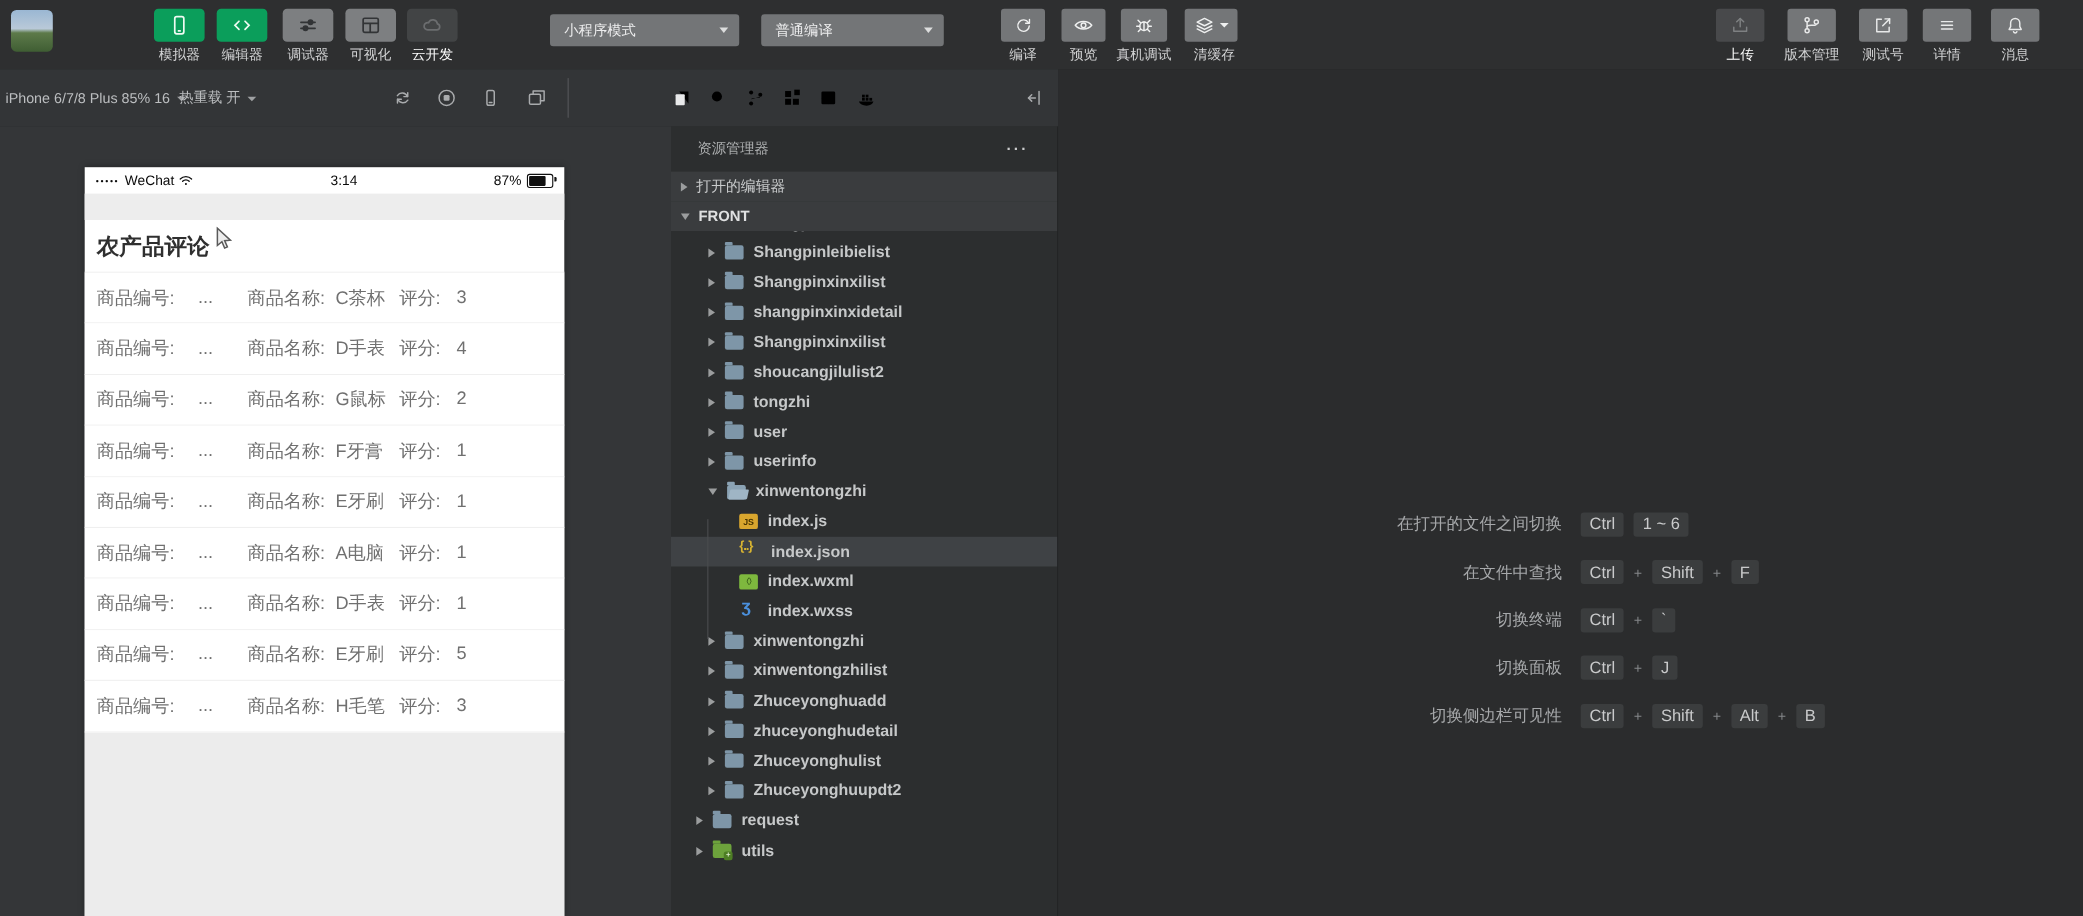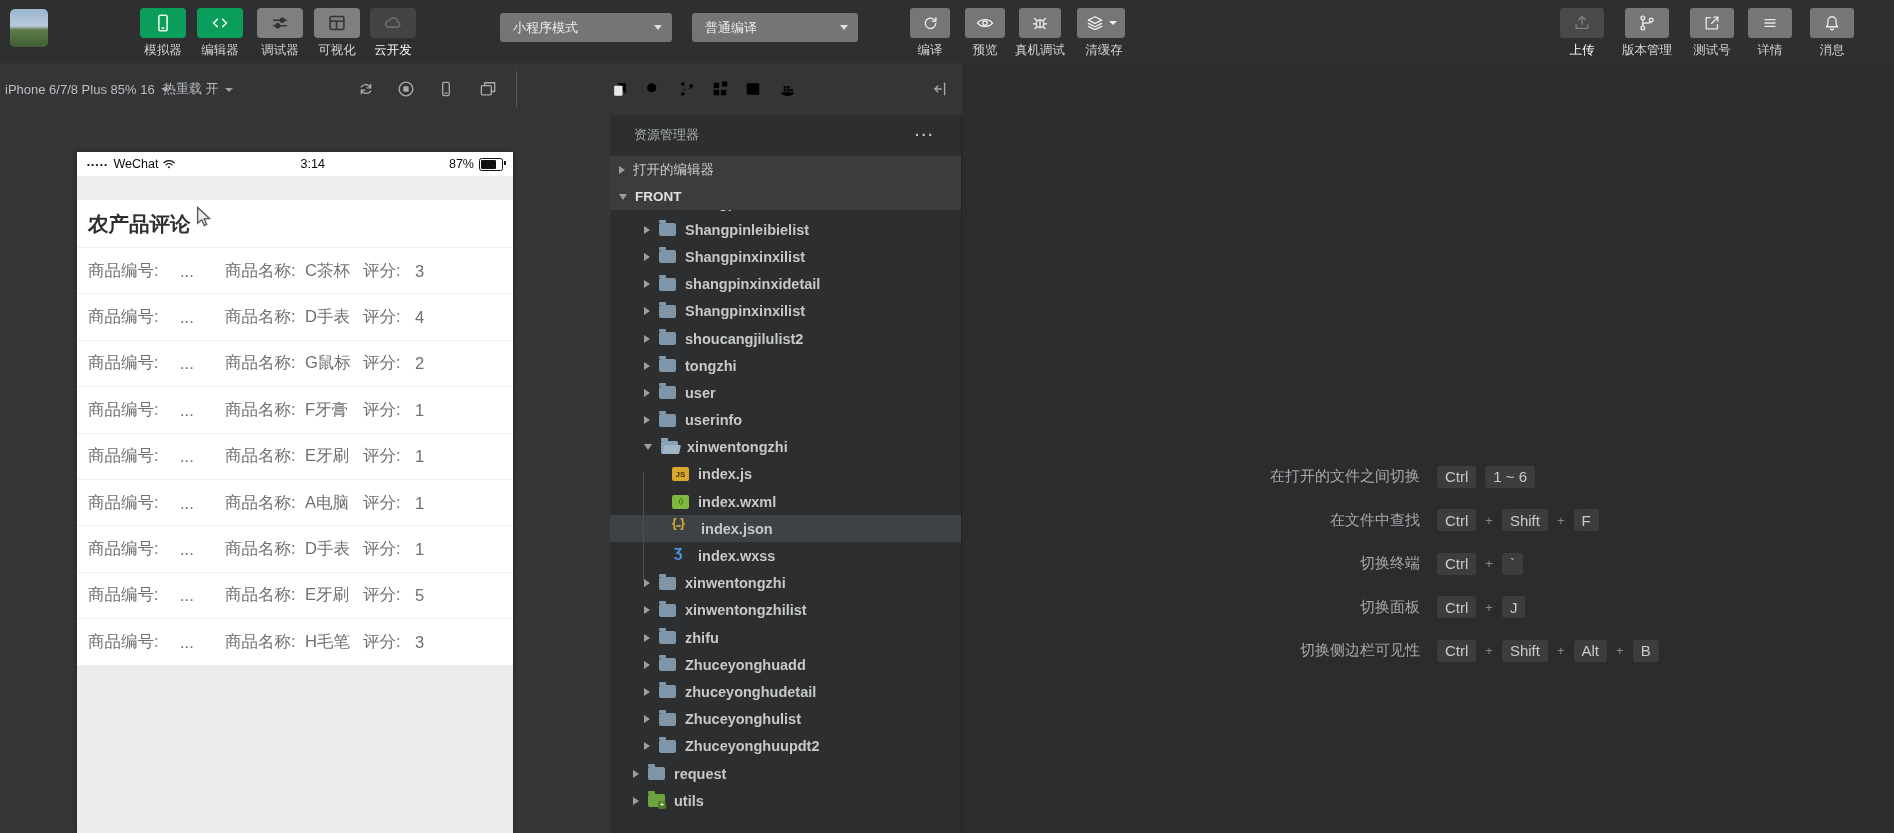--- a/index.html
+++ b/index.html
@@ -553,49 +553,44 @@
         <div class="trow i-folder-open ind-2 arr-d">
           <span class="arr"></span>
           <span class="ficon"></span>
           <span class="tlabel">xinwentongzhi</span>
         </div>
         <div class="trow i-js ind-3">
           <span class="arr"></span>
           <span class="ficon"></span>
           <span class="tlabel">index.js</span>
         </div>
+        <div class="trow i-json ind-3 selected">
+          <span class="arr"></span>
+          <span class="ficon"></span>
+          <span class="tlabel">index.json</span>
+        </div>
         <div class="trow i-wxml ind-3">
           <span class="arr"></span>
           <span class="ficon"></span>
           <span class="tlabel">index.wxml</span>
         </div>
-        <div class="trow i-json ind-3 selected">
-          <span class="arr"></span>
-          <span class="ficon"></span>
-          <span class="tlabel">index.json</span>
-        </div>
         <div class="trow i-wxss ind-3">
           <span class="arr"></span>
           <span class="ficon"></span>
           <span class="tlabel">index.wxss</span>
         </div>
         <div class="trow i-folder ind-2 arr-r">
           <span class="arr"></span>
           <span class="ficon"></span>
           <span class="tlabel">xinwentongzhi</span>
         </div>
         <div class="trow i-folder ind-2 arr-r">
           <span class="arr"></span>
           <span class="ficon"></span>
           <span class="tlabel">xinwentongzhilist</span>
-        </div>
-        <div class="trow i-folder ind-2 arr-r">
-          <span class="arr"></span>
-          <span class="ficon"></span>
-          <span class="tlabel">zhifu</span>
         </div>
         <div class="trow i-folder ind-2 arr-r">
           <span class="arr"></span>
           <span class="ficon"></span>
           <span class="tlabel">Zhuceyonghuadd</span>
         </div>
         <div class="trow i-folder ind-2 arr-r">
           <span class="arr"></span>
           <span class="ficon"></span>
           <span class="tlabel">zhuceyonghudetail</span>

